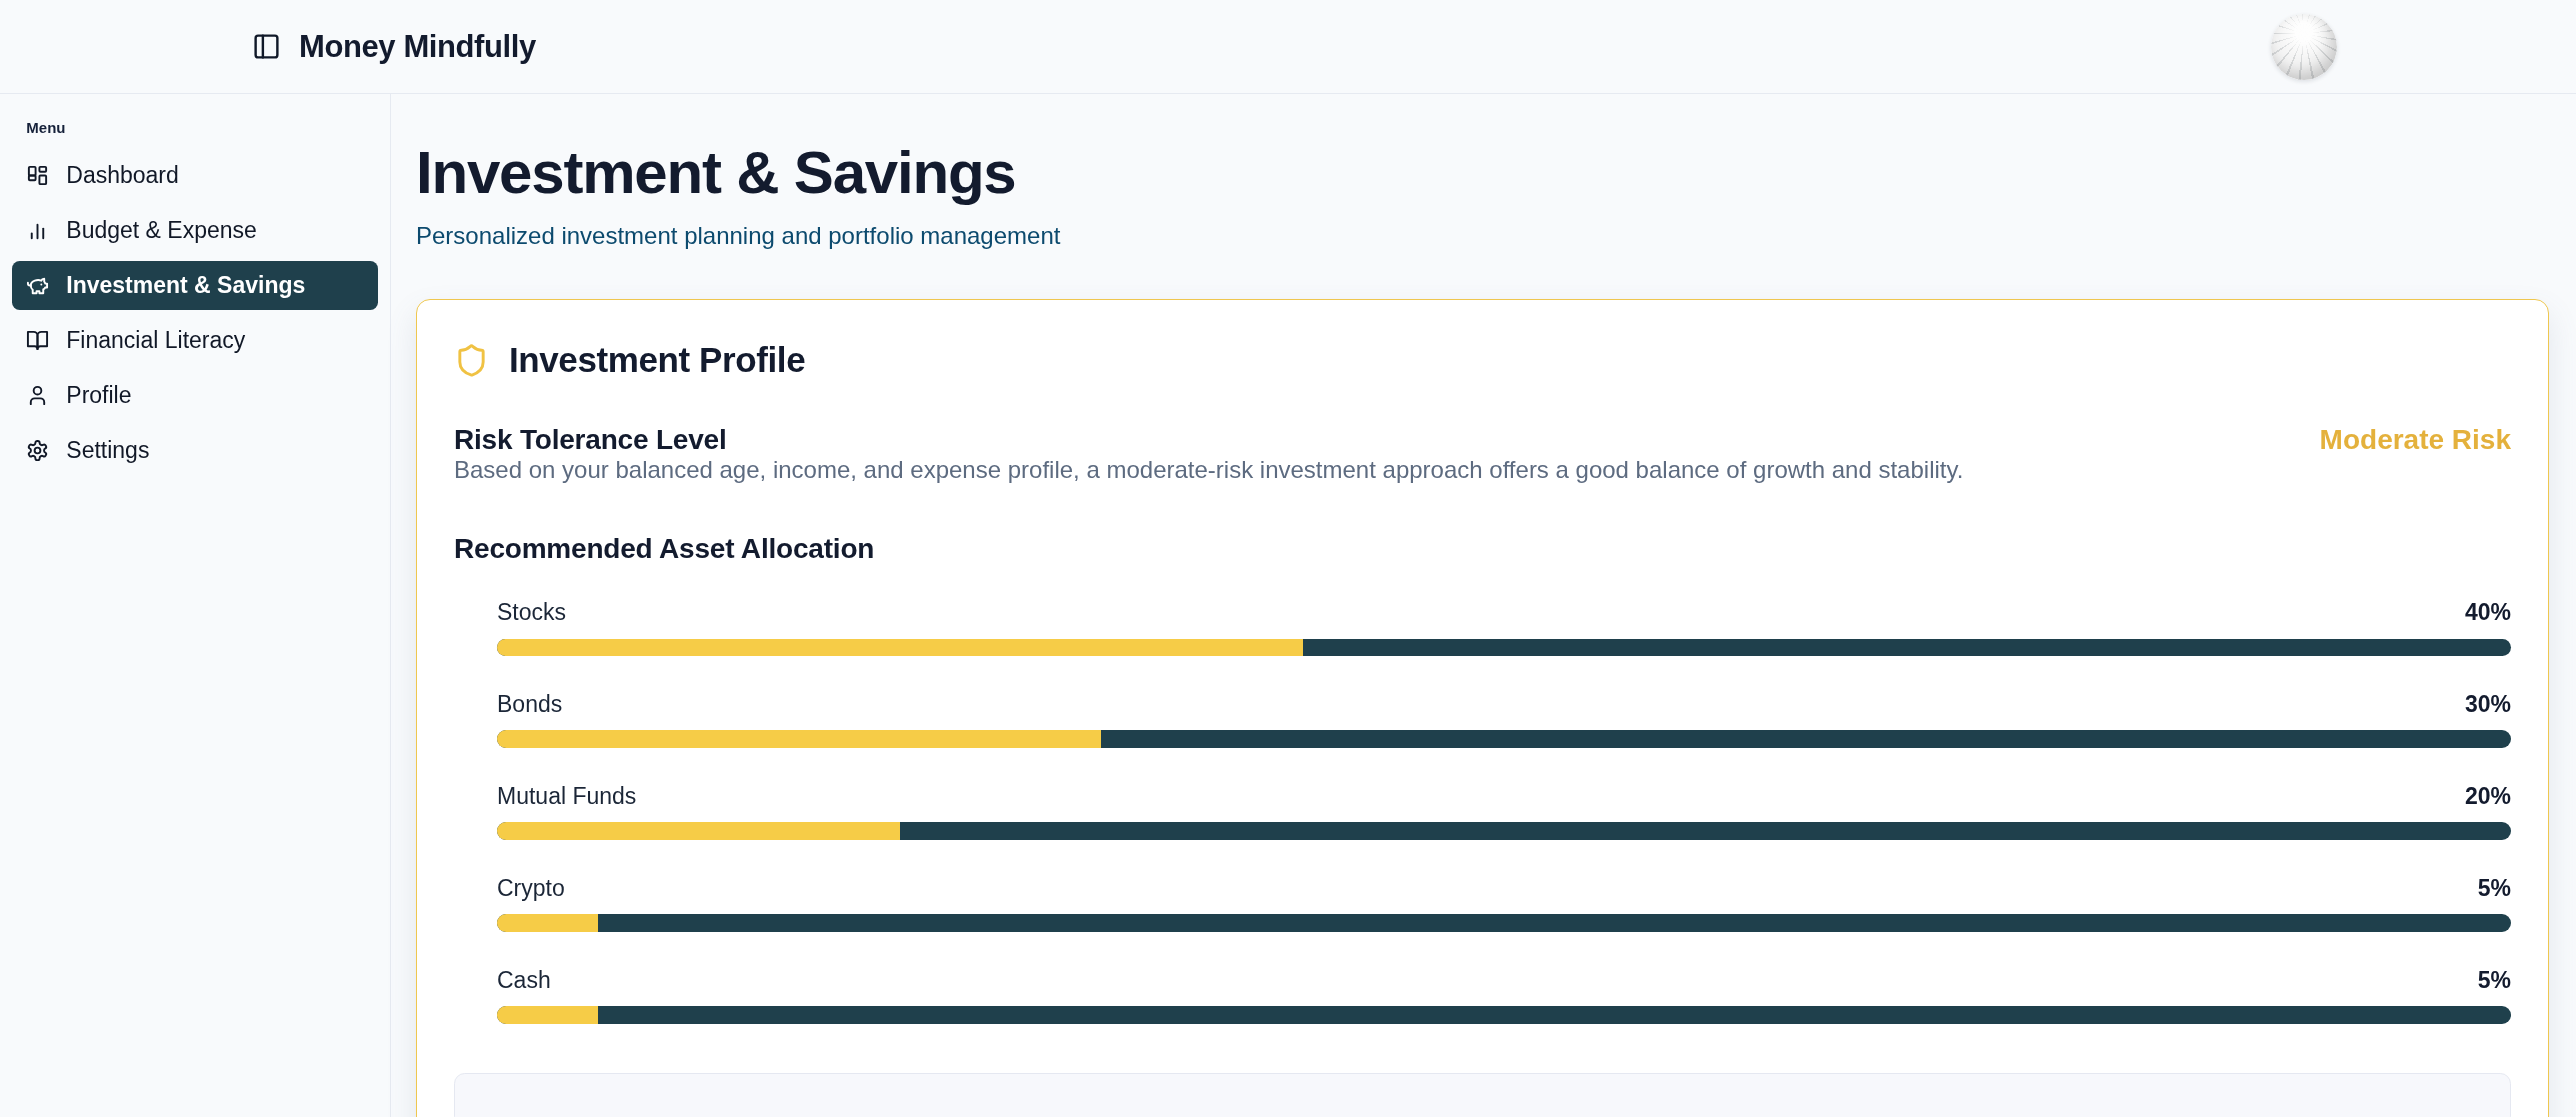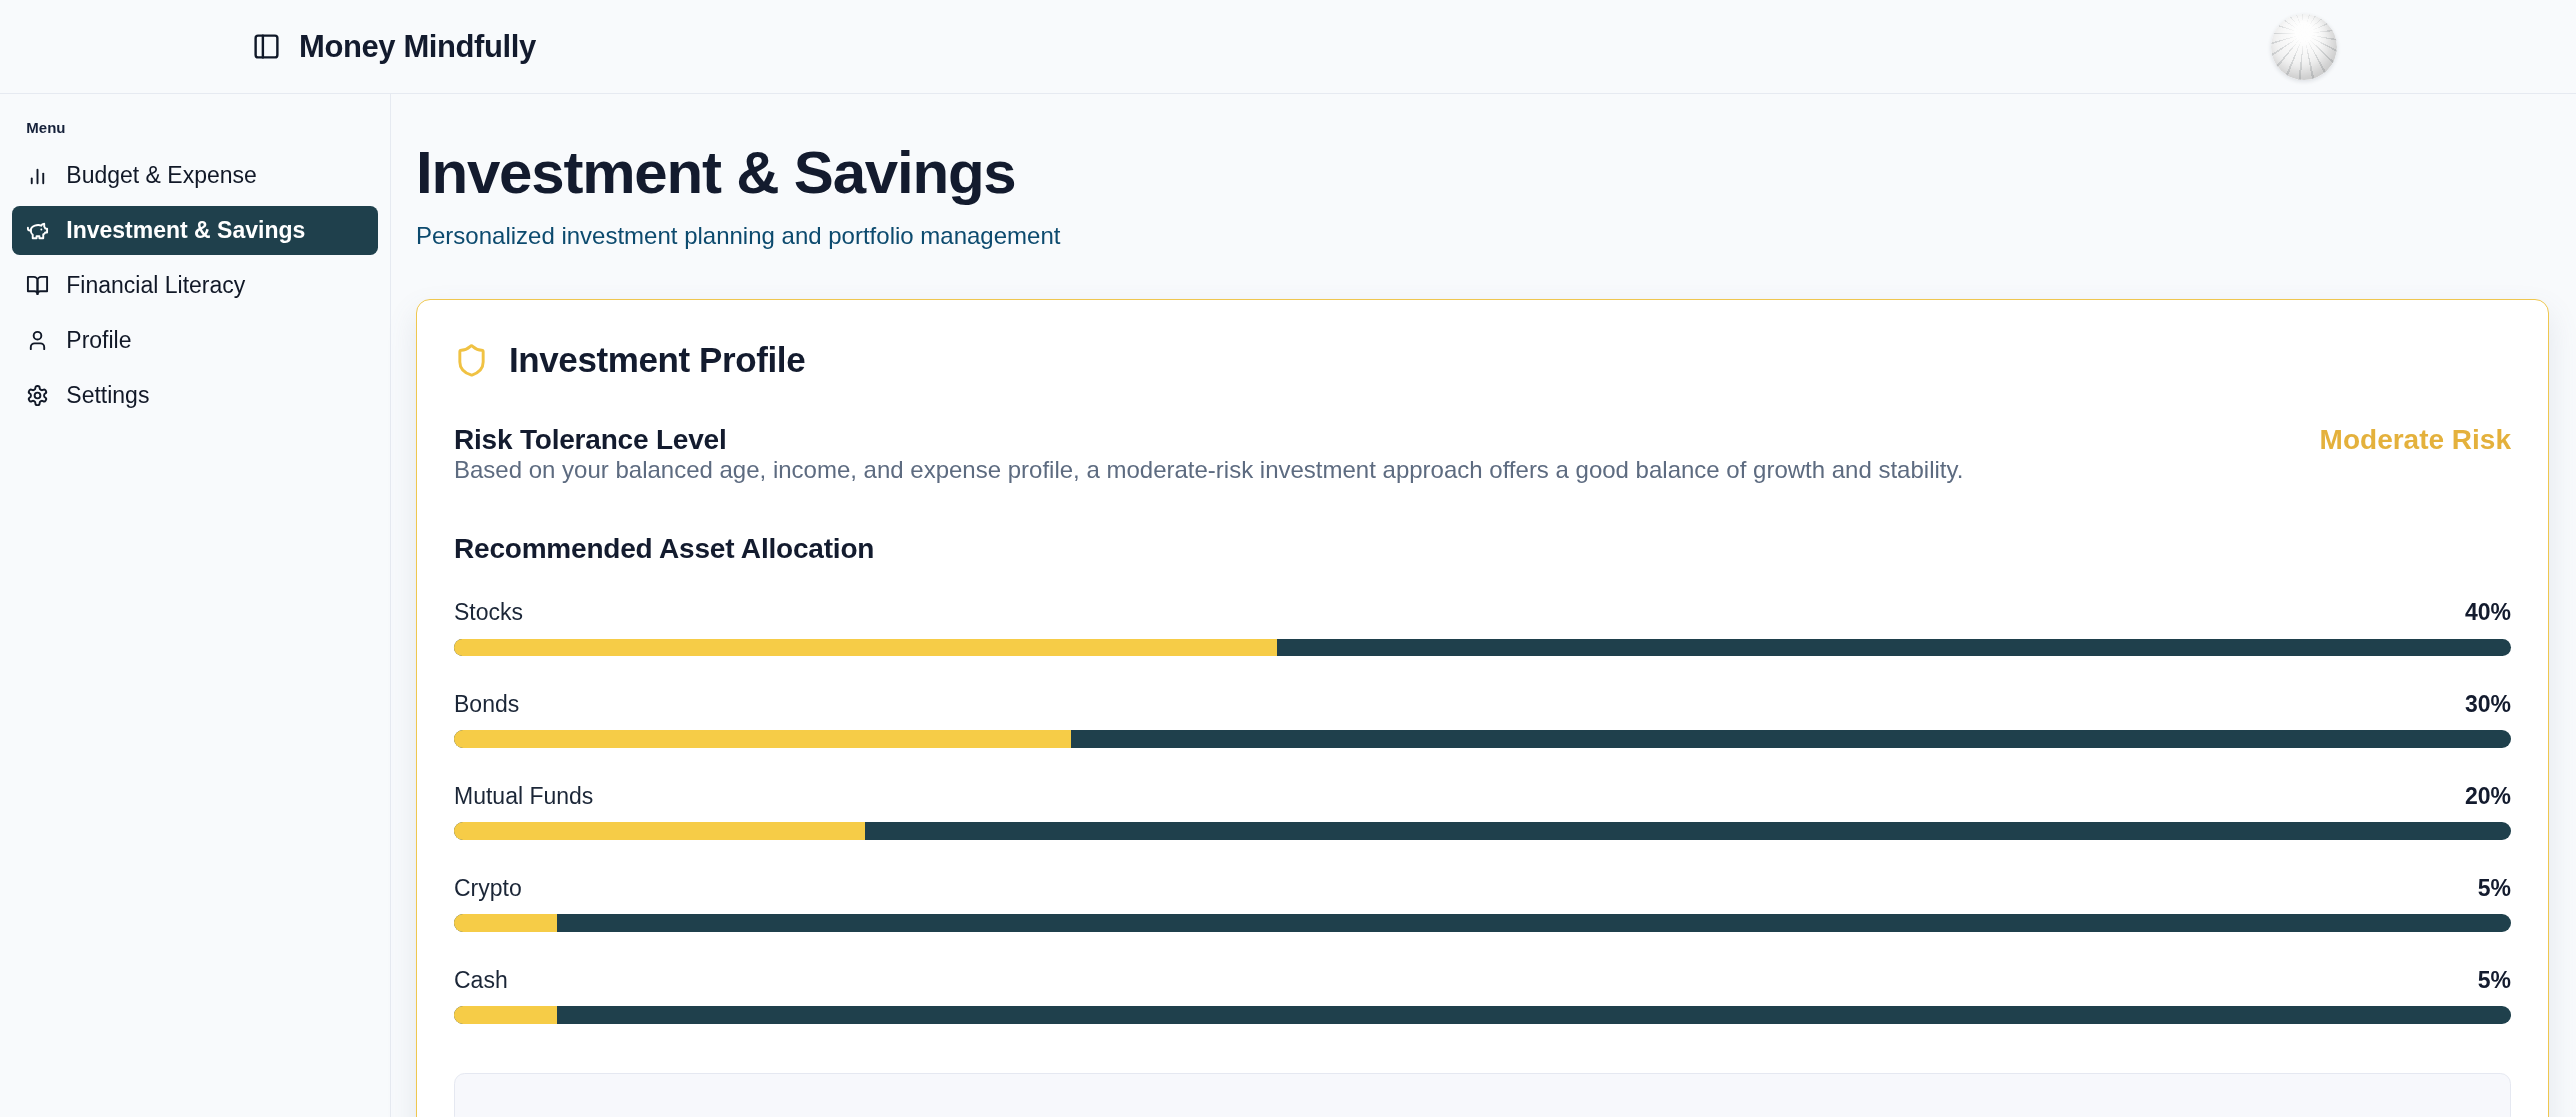--- a/index.html
+++ b/index.html
@@ -55,21 +55,21 @@
     box-shadow:0 14px 31px rgba(100,116,139,0.14);
   }
   .card-head { display:flex; align-items:center; }
   .card-head svg { width:35px; height:35px; stroke:var(--gold,#f0c243); margin-right:20px; }
   .card-title { font-size:35px; font-weight:700; letter-spacing:-0.4px; color:#131b2e; }
   .risk-row { margin-top:44px; display:flex; align-items:flex-end; justify-content:space-between; }
   .section-heading { font-size:28px; font-weight:700; letter-spacing:-0.2px; color:#131b2e; }
   .risk-level { font-size:28px; font-weight:700; color:var(--risk-gold,#e4b13c); }
   .risk-desc { font-size:24px; color:#5d6b80; }
   .alloc-heading { margin-top:49px; margin-bottom:34px; }
-  .alloc-row { margin-bottom:35px; }
+  .alloc-row { margin-bottom:35px;margin-left:43px; }
   .alloc-row:last-of-type { margin-bottom:0; }
   .alloc-line { display:flex; justify-content:space-between; align-items:baseline; }
   .alloc-label { font-size:23px; color:#1b2637; }
   .alloc-value { font-size:23px; font-weight:700; color:#131b2e; }
   .alloc-track {
     margin-top:12.3px; height:17.6px; border-radius:9.2px; overflow:hidden;
     background:var(--dark-teal,#1f404c);
   }
   .alloc-fill { height:100%; background:var(--bar-yellow,#f6cc47); }
   
@@ -92,20 +92,29 @@
   <div class="app-title">Money Mindfully</div>
   <button class="avatar"></button>
 </header>
 
 <div class="shell">
   <nav class="sidebar">
     <div class="menu-label">Menu</div>
     <div id="nav-list">
         <div class="nav-item">
           <svg viewBox="0 0 24 24" fill="none" stroke-width="2" stroke-linecap="round" stroke-linejoin="round">
+            <rect width="7" height="9" x="3" y="3" rx="1"></rect>
+            <rect width="7" height="5" x="14" y="3" rx="1"></rect>
+            <rect width="7" height="9" x="14" y="12" rx="1"></rect>
+            <rect width="7" height="5" x="3" y="12" rx="1"></rect>
+          </svg>
+          <span>Dashboard</span>
+        </div>
+        <div class="nav-item">
+          <svg viewBox="0 0 24 24" fill="none" stroke-width="2" stroke-linecap="round" stroke-linejoin="round">
             <line x1="6" x2="6" y1="20" y2="15"></line>
             <line x1="12" x2="12" y1="20" y2="6"></line>
             <line x1="18" x2="18" y1="20" y2="10"></line>
           </svg>
           <span>Budget &amp; Expense</span>
         </div>
         <div class="nav-item active">
           <svg viewBox="0 0 24 24" fill="none" stroke-width="2" stroke-linecap="round" stroke-linejoin="round">
             <path d="M19 5c-1.5 0-2.8 1.4-3 2-3.5-1.5-11-.3-11 5 0 1.8 0 3 2 4.5V20h4v-2h3v2h4v-4c1-.5 1.7-1 2-2h2v-4h-2c0-1-.5-1.5-1-2V5z"></path>
             <path d="M2 9v1c0 1.1.9 2 2 2h1"></path>

